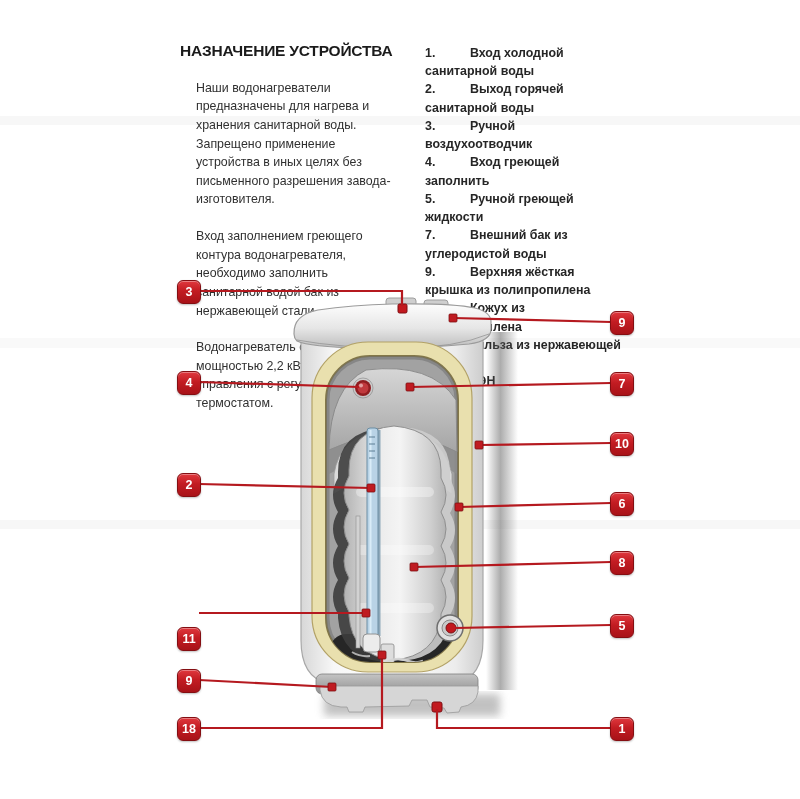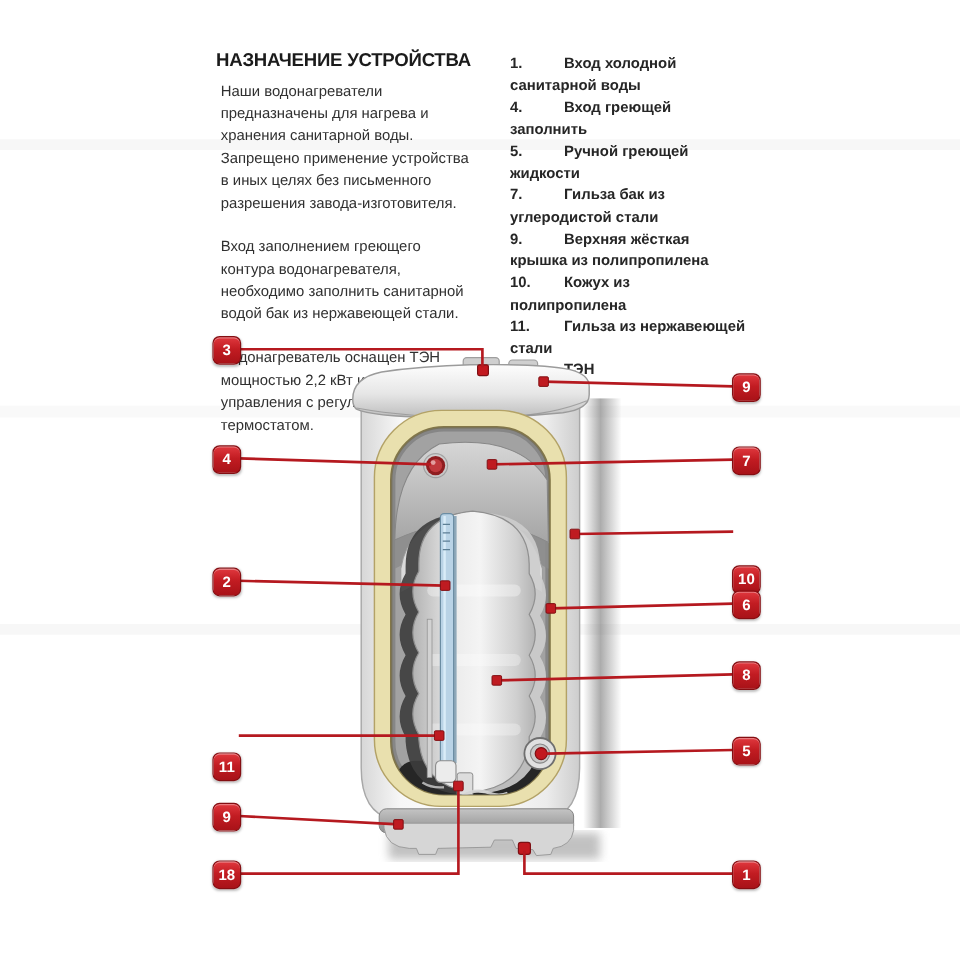--- a/index.html
+++ b/index.html
@@ -8,24 +8,24 @@
     background:#ffffff;
     font-family:"Liberation Sans","DejaVu Sans",sans-serif;
     color:#2e2e2e;
   }
   .streak{position:absolute;left:0;width:800px;pointer-events:none;}
 
   
   .text-block{position:absolute;left:180px;top:42px;width:214px;}
   .text-block h1{
     font-size:15.5px;font-weight:800;letter-spacing:-0.2px;
-    color:#1b1b1b;margin:0 0 7px 0;line-height:1.15;
+    color:#1b1b1b;margin:0 0 19px 0;line-height:1.15;
   }
   .text-block p{
-    font-size:12.4px;line-height:1.5;margin:0 0 18px 4px;color:#303030;
+    font-size:12.4px;line-height:1.5;margin:0 0 18px 16px;color:#303030;
   }
 
   
   .legend{position:absolute;left:425px;top:44px;width:200px;font-size:12.4px;line-height:1.47;color:#262626;}
   .legend .item{margin:0;font-weight:bold;}
   .legend .num{display:inline-block;width:45px;}
 
   
   .diagram-svg{position:absolute;left:0;top:0;}
 
@@ -49,23 +49,25 @@
 
 <div class="text-block">
   <h1>НАЗНАЧЕНИЕ УСТРОЙСТВА</h1>
   <p>Наши водонагреватели предназначены для нагрева и хранения санитарной воды. Запрещено применение устройства в иных целях без письменного разрешения завода-изготовителя.</p>
   <p>Вход заполнением греющего контура водонагревателя, необходимо заполнить санитарной водой бак из нержавеющей стали.</p>
   <p>Водонагреватель оснащен ТЭН мощностью 2,2 кВт и панелью управления с регулировочным термостатом.</p>
 </div>
 
 <div class="legend">
   <p class="item"><span class="num">1.</span><span>Вход холодной санитарной воды</span></p>
+  <p class="item"><span class="num">2.</span><span>Выход горячей санитарной воды</span></p>
+  <p class="item"><span class="num">3.</span><span>Ручной воздухоотводчик</span></p>
   <p class="item"><span class="num">4.</span><span>Вход греющей заполнить</span></p>
   <p class="item"><span class="num">5.</span><span>Ручной греющей жидкости</span></p>
-  <p class="item"><span class="num">7.</span><span>Гильза бак из углеродистой стали</span></p>
+  <p class="item"><span class="num">7.</span><span>Внешний бак из углеродистой воды</span></p>
   <p class="item"><span class="num">9.</span><span>Верхняя жёсткая крышка из полипропилена</span></p>
   <p class="item"><span class="num">10.</span><span>Кожух из полипропилена</span></p>
   <p class="item"><span class="num">11.</span><span>Гильза из нержавеющей стали</span></p>
   <p class="item"><span class="num">12.</span><span>ТЭН</span></p>
 </div>
 
 <svg class="diagram-svg" width="800" height="799" viewBox="0 0 800 799">
   <defs>
     <linearGradient id="capGrad" x1="0" y1="0" x2="0" y2="1">
       <stop offset="0" stop-color="#fdfdfd"></stop>
@@ -200,17 +202,17 @@
 </svg>
 
 <div class="callout left" style="top:280px;">3</div>
 <div class="callout left" style="top:371px;">4</div>
 <div class="callout left" style="top:473px;">2</div>
 <div class="callout left" style="top:627px;">11</div>
 <div class="callout left" style="top:669px;">9</div>
 <div class="callout left" style="top:717px;">18</div>
 <div class="callout right" style="top:311px;">9</div>
 <div class="callout right" style="top:372px;">7</div>
-<div class="callout right" style="top:432px;margin-top:39px;">10</div>
+<div class="callout right" style="top:432px;">10</div>
 <div class="callout right" style="top:492px;">6</div>
 <div class="callout right" style="top:551px;">8</div>
 <div class="callout right" style="top:614px;">5</div>
 <div class="callout right" style="top:717px;">1</div>
 
 </body></html>

